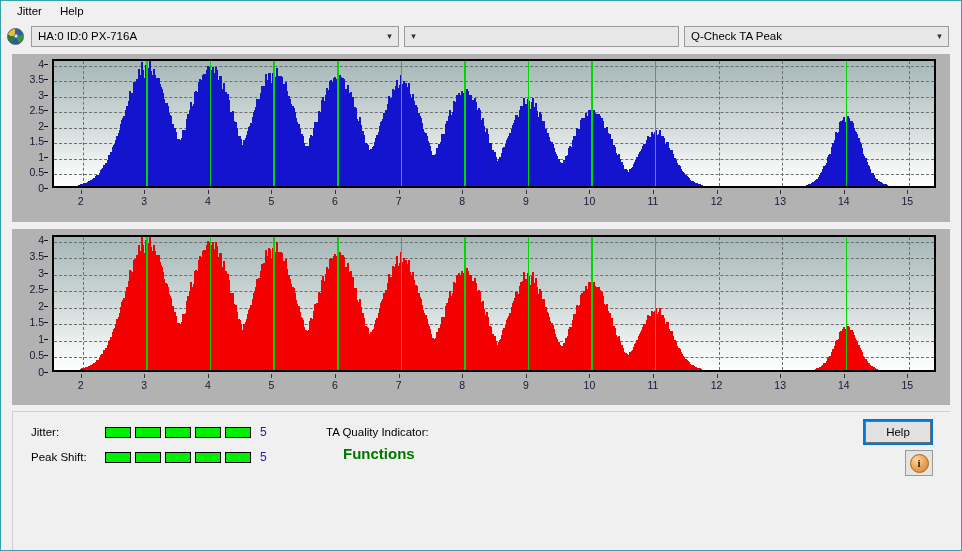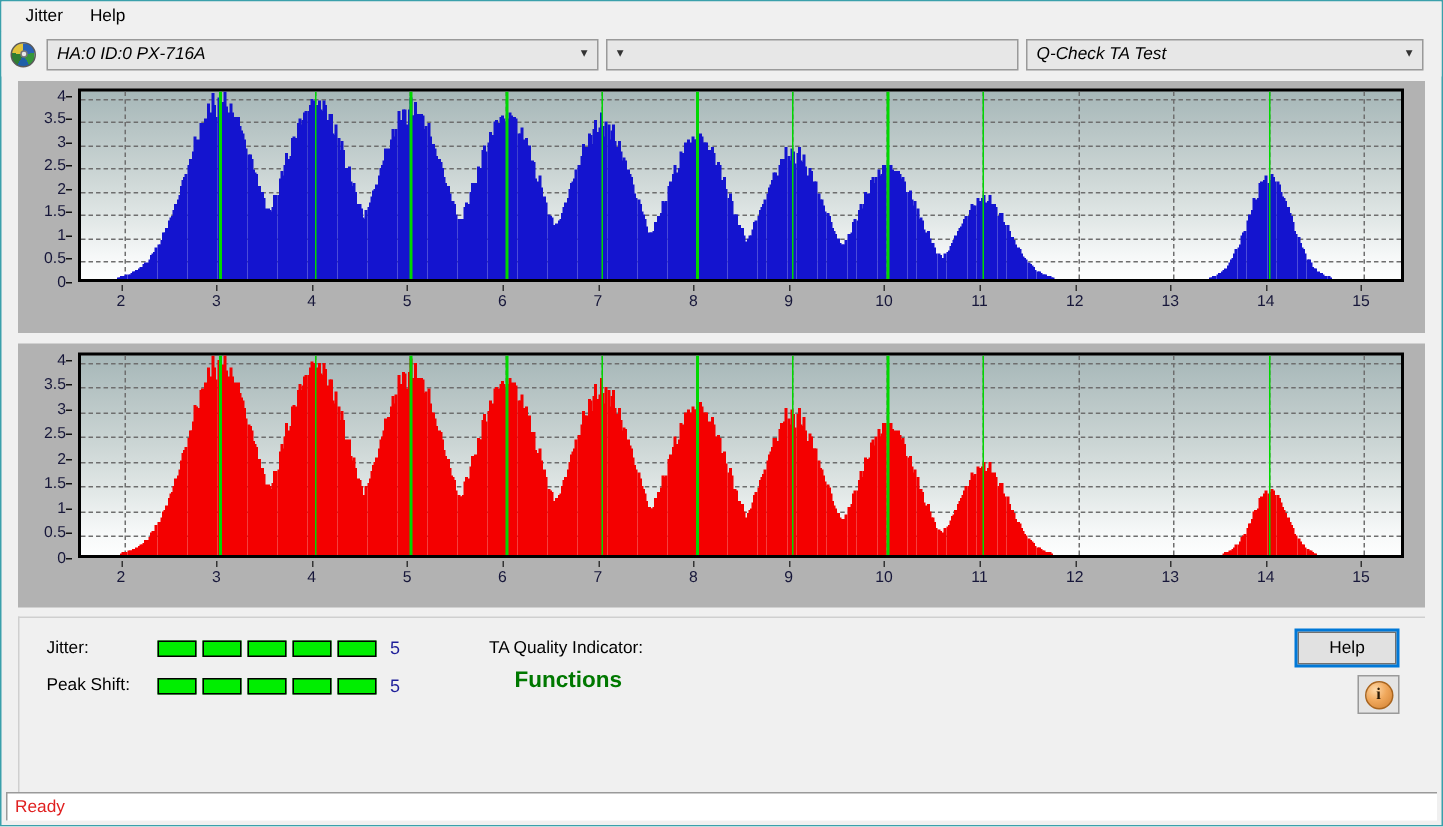--- a/index.html
+++ b/index.html
@@ -64,21 +64,21 @@
   .drive-icon::after{
     content:"";position:absolute;left:50%;top:50%;width:5px;height:5px;
     transform:translate(-50%,-50%);border-radius:50%;
     background:#e8e8e8;border:1px solid #777;box-sizing:border-box;
   }
   .combo{
     height:21px;background:#e7e7e7;border:1px solid #9a9a9a;
     display:flex;align-items:center;box-sizing:border-box;
     font-size:11.5px;color:#000;position:relative;
   }
-  .combo .val{padding-left:6px;flex:1;white-space:nowrap;overflow:hidden;font-style:italic;}
+  .combo .val{padding-left:6px;flex:1;white-space:nowrap;overflow:hidden;}
   .combo .arrow{
     width:17px;display:flex;align-items:center;justify-content:center;
     color:#333;font-size:9px;font-family:"DejaVu Sans",sans-serif;
   }
   .combo-drive{flex:0 0 368px;}
   .combo-func{flex:0 0 275px;}
   .combo-test{flex:0 0 265px;}
 
   
   .charts{
@@ -184,21 +184,21 @@
   <div class="toolbar">
     <div class="drive-icon"></div>
     <div class="combo combo-drive">
       <div class="val">HA:0 ID:0  PX-716A</div>
       <div class="arrow">▾</div>
     </div>
     <div class="combo combo-func">
       <div class="arrow">▾</div>
     </div>
     <div class="combo combo-test">
-      <div class="val">Q-Check TA Test</div>
+      <div class="val">Q-Check TA Peak</div>
       <div class="arrow">▾</div>
     </div>
   </div>
 
   <div class="charts">
     <div class="chart-panel top">
       <div class="plot-wrap" id="chart0">
           <div class="ylabels">
             <div class="ylab" style="top: 134px;">0</div>
             <div class="ytick" style="top: 134px;"></div>
@@ -1580,17 +1580,14 @@
       <div class="res-num">5</div>
     </div>
     <div class="ta-title" style="left:313px;top:14px;">TA Quality Indicator:</div>
     <div class="ta-value" style="left:330px;top:33px;">Functions</div>
     <div class="start-btn" style="right:19px;top:9px;">Help</div>
     <div class="info-btn" style="right:17px;top:38px;">
       <div class="info-ball">i</div>
     </div>
   </div>
 
-  <div class="statusbar">
-    <div class="status-text">Ready</div>
-  </div>
 
 </div>
 
 </body></html>

